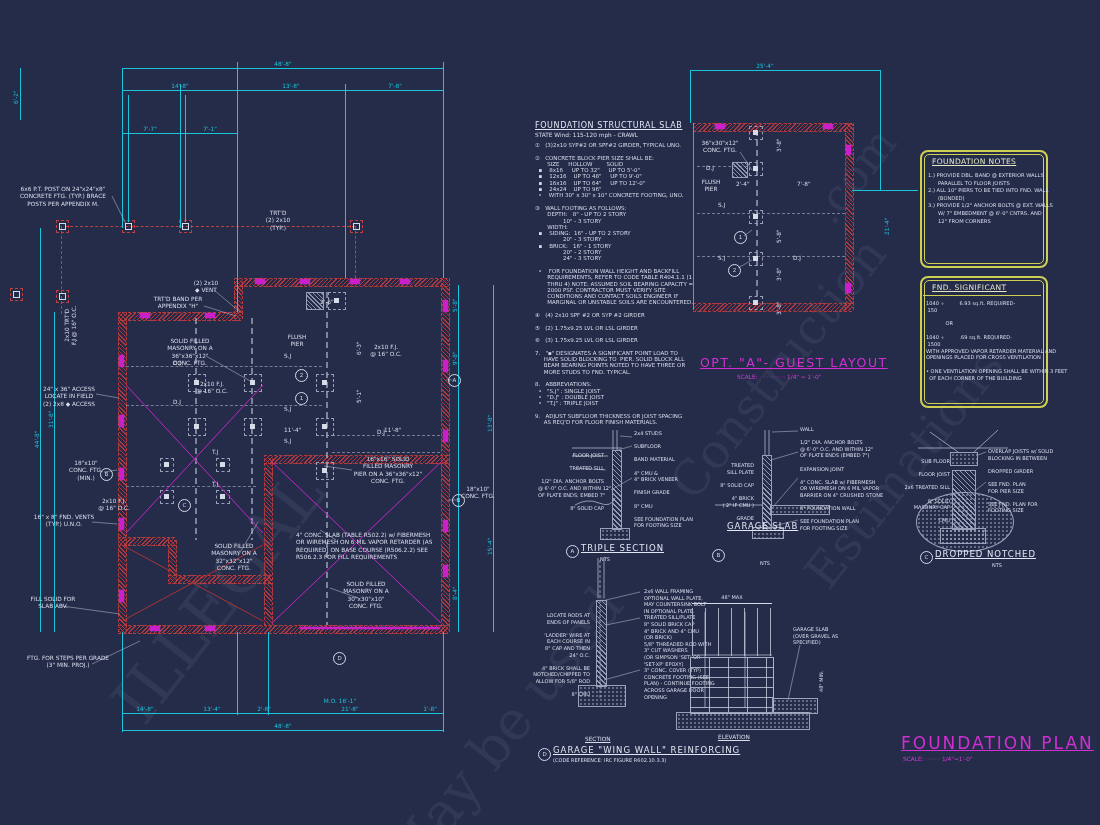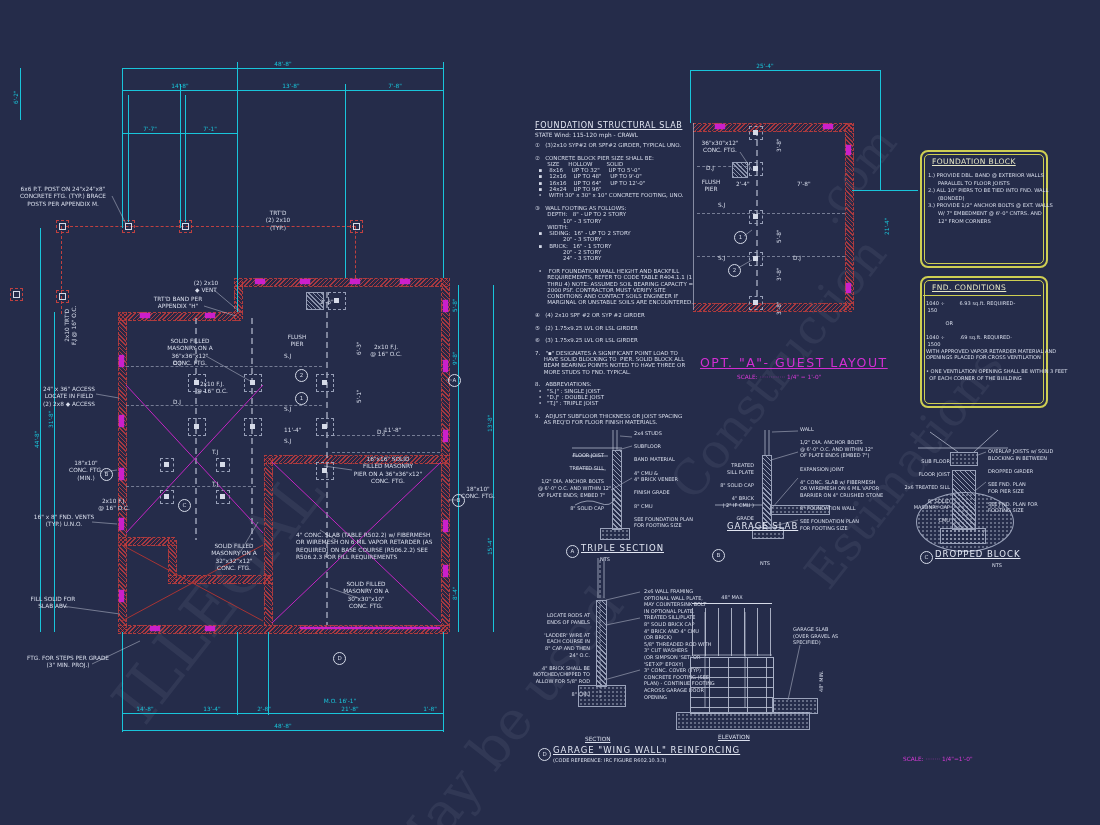--- a/index.html
+++ b/index.html
@@ -333,21 +333,21 @@
 BLOCKING IN BETWEEN
 
 DROPPED GIRDER
 
 SEE FND. PLAN
 FOR PIER SIZE
 
 SEE FND. PLAN FOR
 FOOTING SIZE</div>
   <div class="bub" style="left:920px;top:551px">C</div>
-  <div class="dtitle" style="left:935px;top:549px">DROPPED BLOCK</div>
+  <div class="dtitle" style="left:935px;top:549px">DROPPED NOTCHED</div>
   <div class="t t5" style="left:992px;top:562px">NTS</div>
 
   <div class="hatch" style="left:596px;top:600px;width:9px;height:85px"></div>
   <div class="stip" style="left:578px;top:685px;width:46px;height:20px"></div>
   <div class="t t5 tr" style="left:528px;top:612px;width:62px">LOCATE RODS AT
 ENDS OF PANELS
 
 'LADDER' WIRE AT
 EACH COURSE IN
 8" CAP AND THEN
@@ -433,31 +433,31 @@
 
 8.   ABBREVIATIONS:
   •   "S.J" : SINGLE JOIST
   •   "D.J" : DOUBLE JOIST
   •   "T.J" : TRIPLE JOIST
 
 9.   ADJUST SUBFLOOR THICKNESS OR JOIST SPACING
      AS REQ'D FOR FLOOR FINISH MATERIALS.</div>
 
   <div class="ybox" style="left:920px;top:150px;width:124px;height:114px"></div>
-  <div class="ytitle" style="left:932px;top:157px">FOUNDATION BLOCK</div>
+  <div class="ytitle" style="left:932px;top:157px">FOUNDATION NOTES</div>
   <div class="t" style="left:928px;top:172px;font-size:5.2px;line-height:7.6px">1.) PROVIDE DBL. BAND @ EXTERIOR WALLS
       PARALLEL TO FLOOR JOISTS
 2.) ALL 10" PIERS TO BE TIED INTO FND. WALL
       (BONDED)
 3.) PROVIDE 1/2" ANCHOR BOLTS @ EXT. WALLS
       W/ 7" EMBEDMENT @ 6'-0" CNTRS. AND
       12" FROM CORNERS</div>
 
   <div class="ybox" style="left:920px;top:276px;width:124px;height:128px"></div>
-  <div class="ytitle" style="left:932px;top:283px">FND. CONDITIONS</div>
+  <div class="ytitle" style="left:932px;top:283px">FND. SIGNIFICANT</div>
   <div class="yline" style="left:923px;top:295px;width:118px"></div>
   <div class="t" style="left:926px;top:300px;font-size:5.1px;line-height:6.8px">1040 ÷         6.93 sq.ft. REQUIRED-
  150
 
             OR
 
 1040 ÷         .69 sq.ft. REQUIRED-
  1500
 WITH APPROVED VAPOR RETARDER MATERIAL AND
 OPENINGS PLACED FOR CROSS VENTILATION
@@ -578,15 +578,16 @@
   <div class="t cy tc" style="left:330px;top:706px;width:40px">21'-8"</div>
   <div class="t cy tc" style="left:412px;top:706px;width:36px">1'-8"</div>
   <div class="t cy tc" style="left:258px;top:723px;width:50px">48'-8"</div>
   <div class="t cy tc" style="left:310px;top:698px;width:60px">M.O. 16'-1"</div>
   <div class="t r90" style="left:356px;top:355px">6'-3"</div>
   <div class="t r90" style="left:356px;top:403px">5'-1"</div>
   <div class="t" style="left:320px;top:299px">2'-6"</div>
   <div class="t" style="left:284px;top:427px">11'-4"</div>
   <div class="t" style="left:384px;top:427px">11'-8"</div>
 
+  <div class="mtitle" style="left:901px;top:733px">FOUNDATION PLAN</div>
   <div class="t mg" style="left:903px;top:756px">SCALE: ········ 1/4"=1'-0"</div>
 
 </div>
 
 </body></html>

